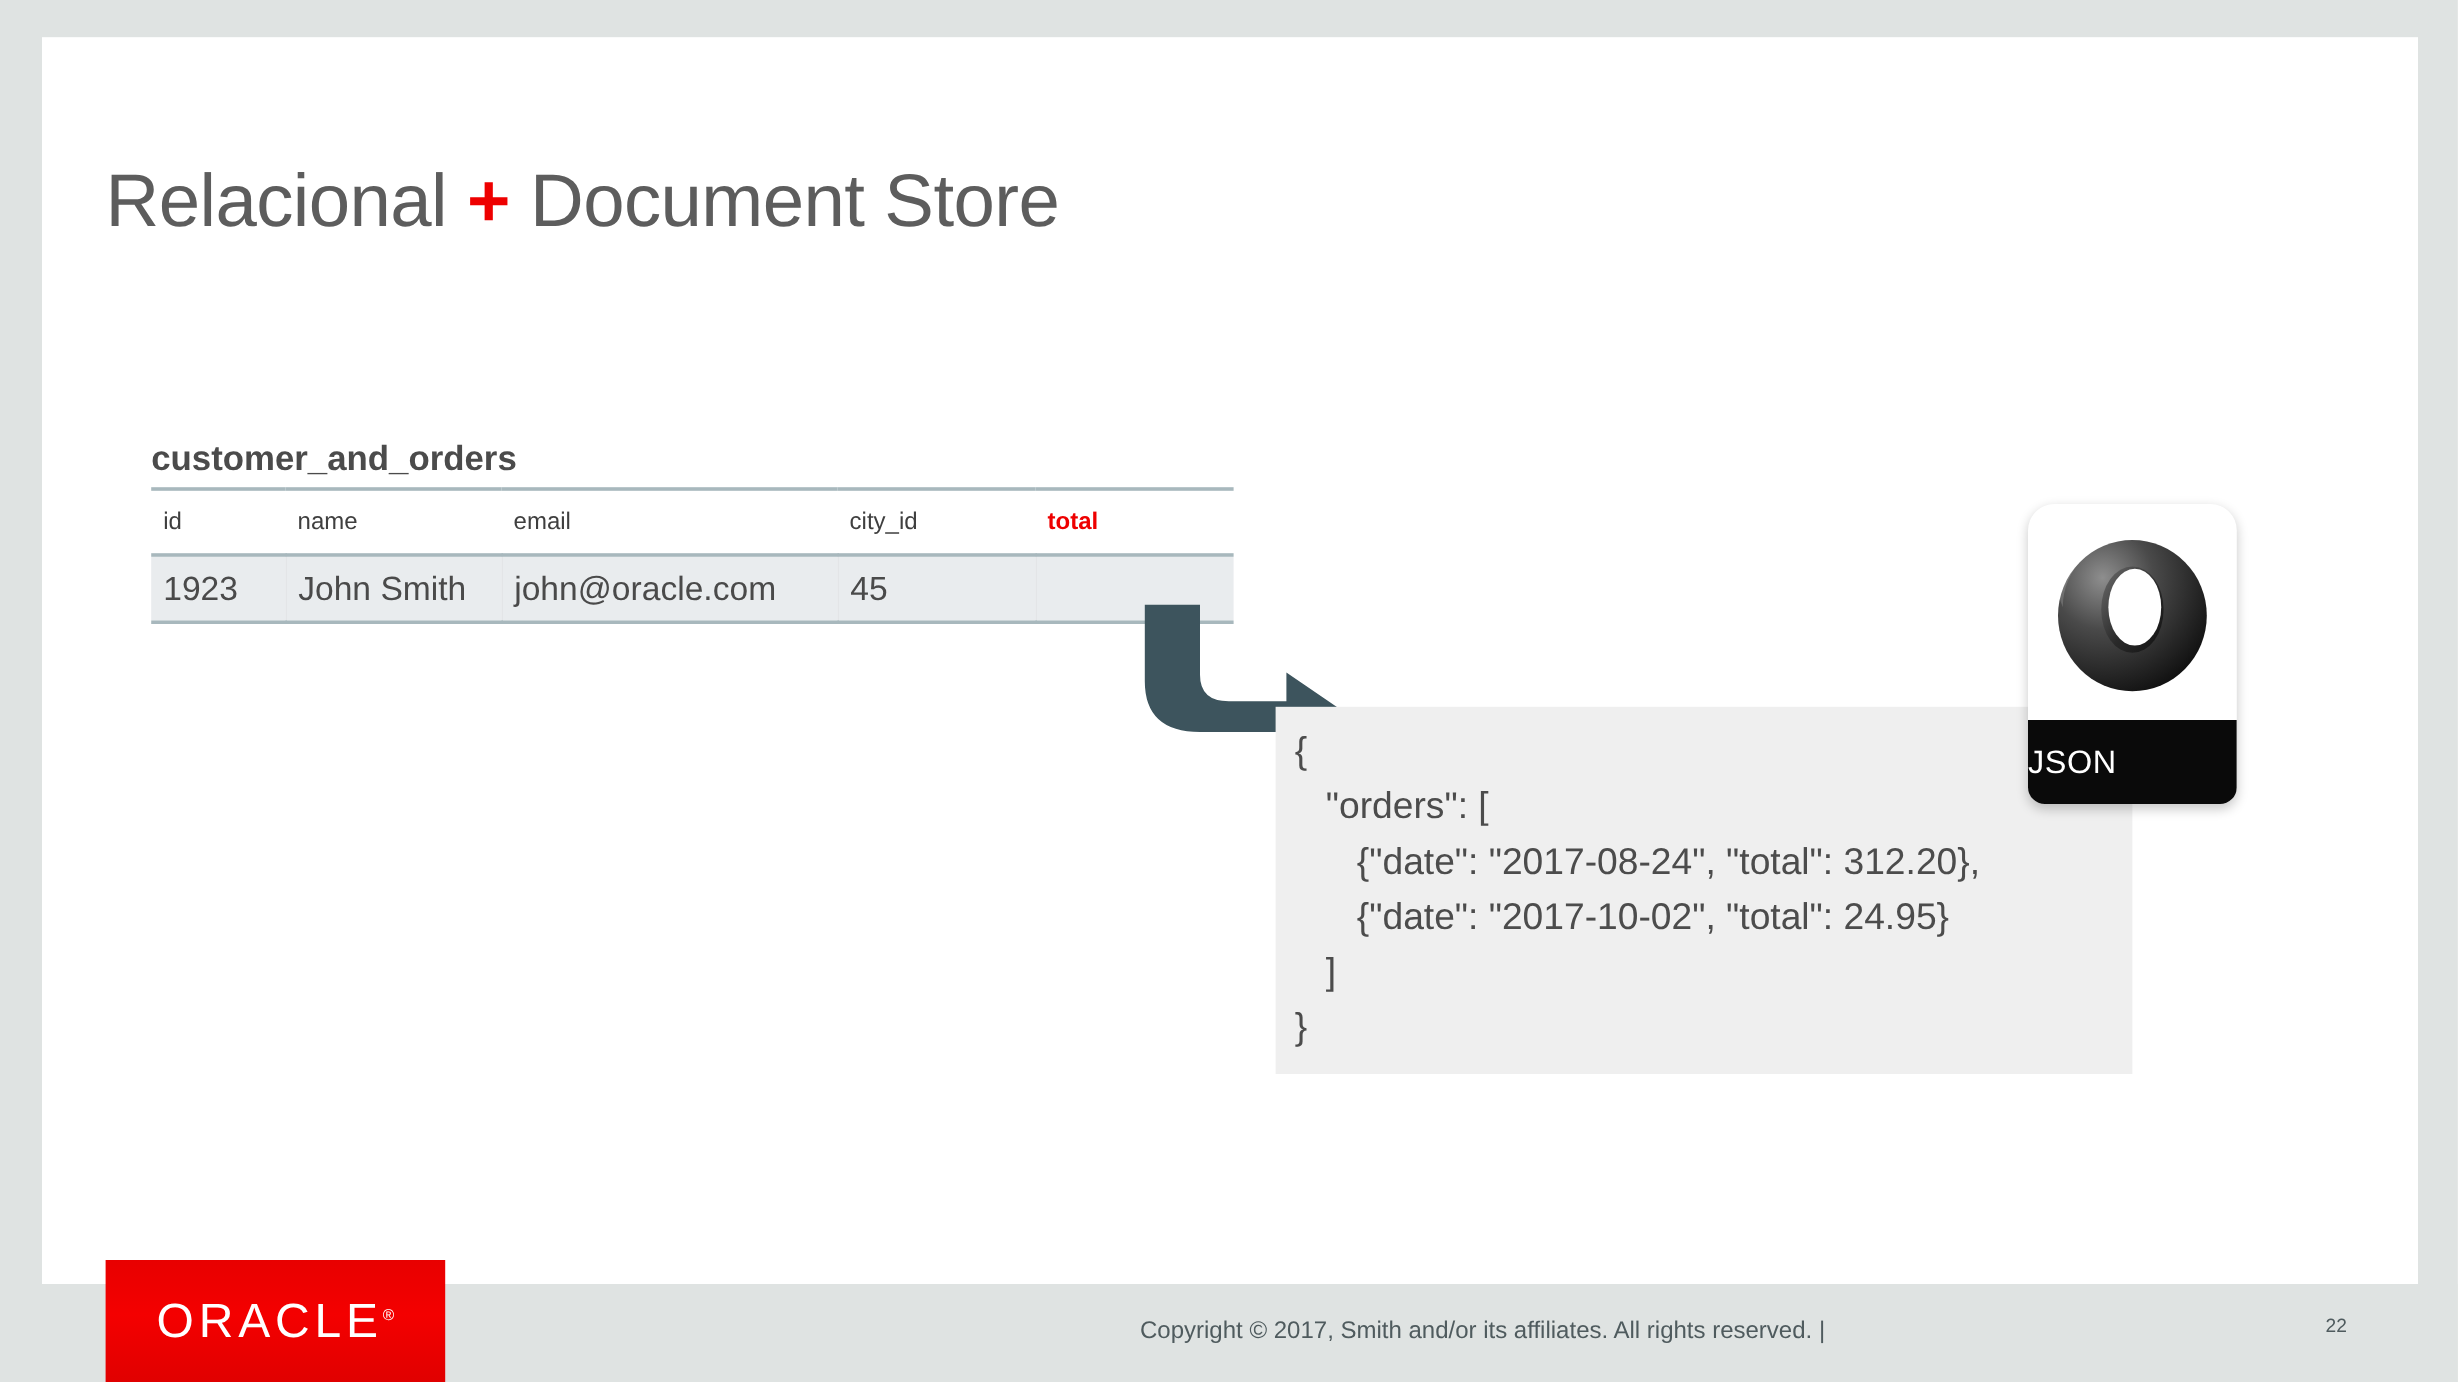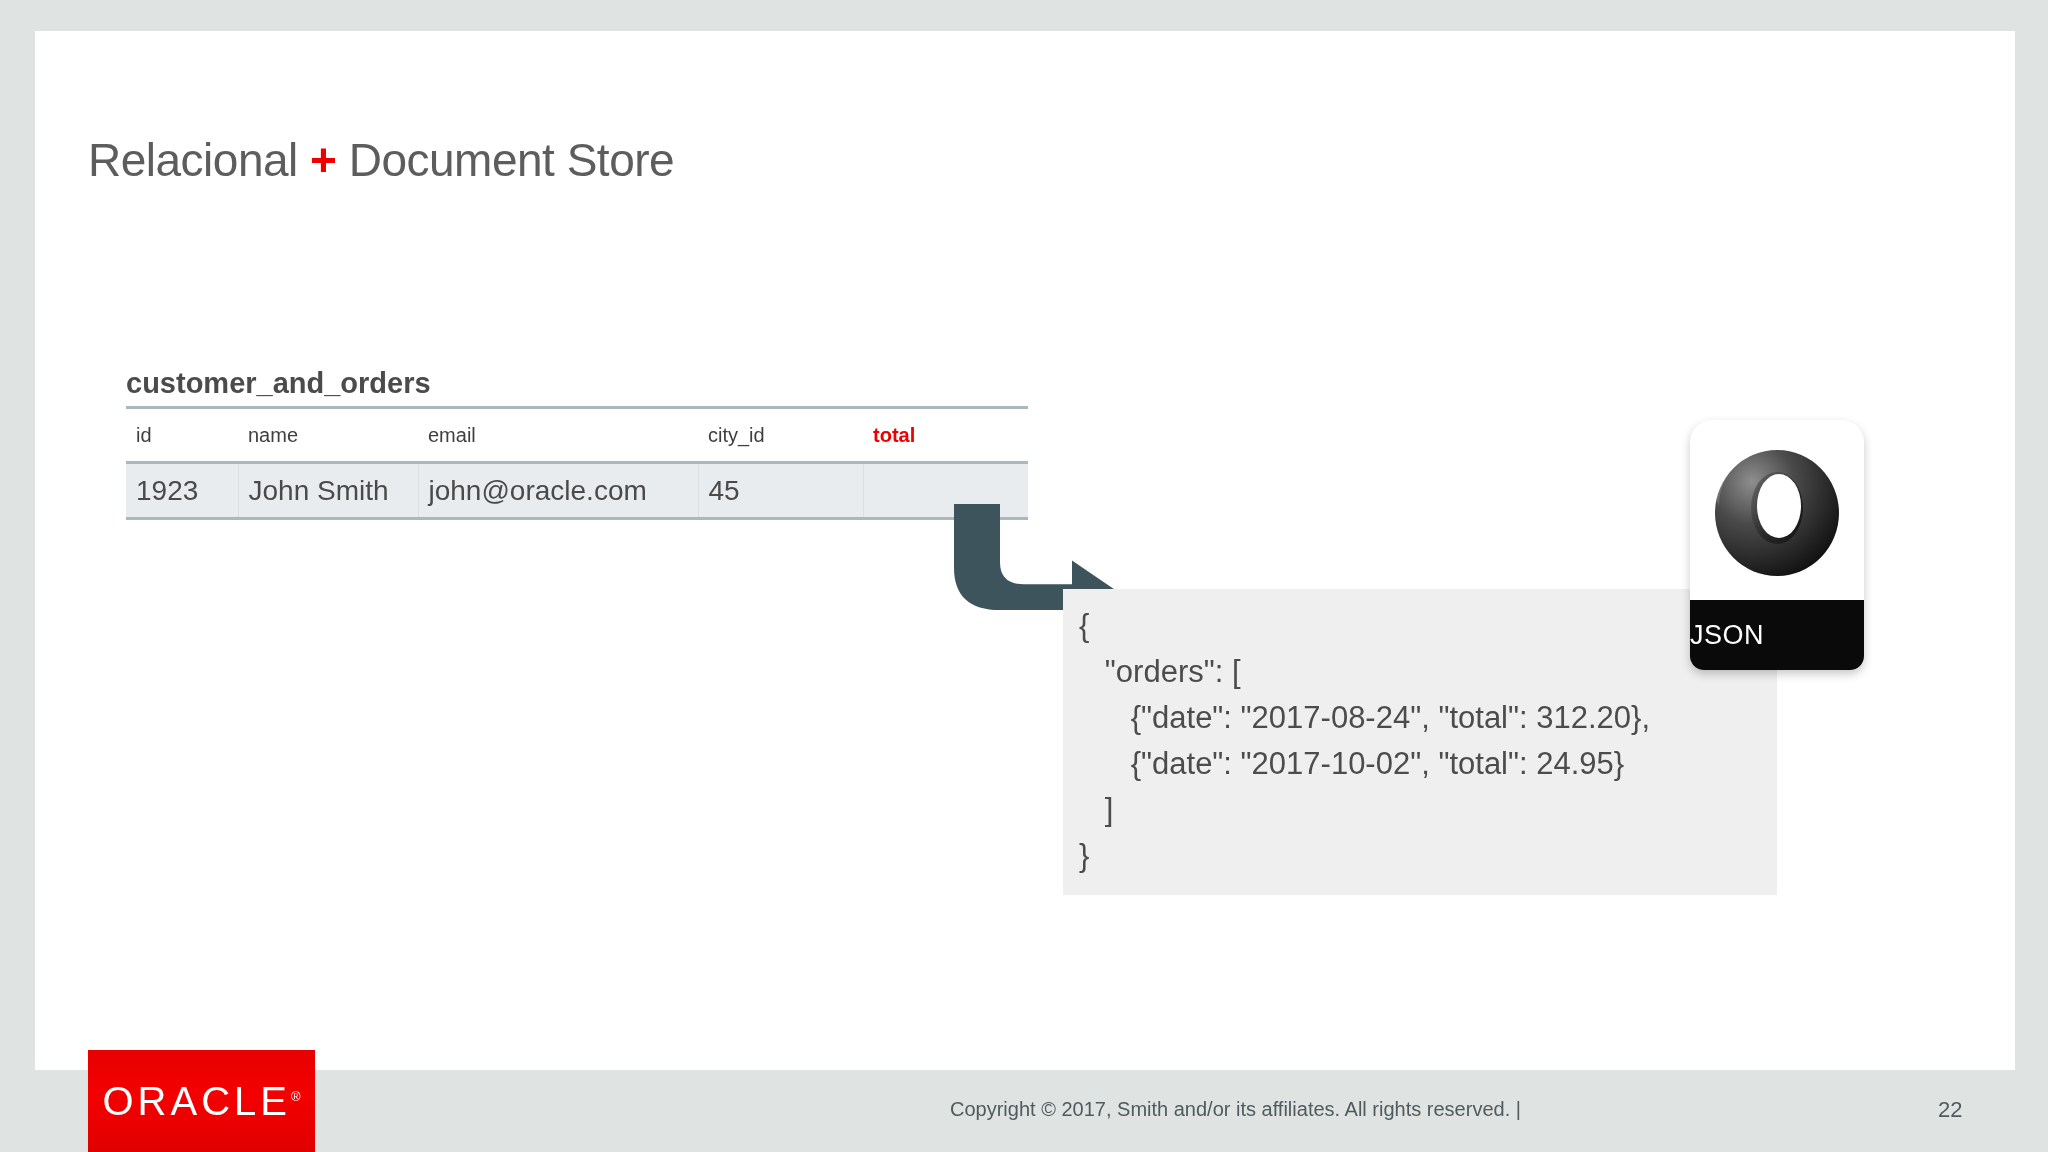--- a/index.html
+++ b/index.html
@@ -22,21 +22,21 @@
     width: 1980px;
     height: 1039px;
     background: #ffffff;
   }
 
   
   .title {
     position: absolute;
     left: 53px;
     top: 106px;
-    font-size: 46px;
+    font-size: 62px;
     font-weight: 400;
     color: #5d5d5d;
     letter-spacing: -0.5px;
     white-space: nowrap;
     line-height: 1;
   }
   .title .plus {
     color: #ee0000;
     font-weight: 700;
   }
@@ -179,21 +179,21 @@
     left: 0;
     top: 1070px;
     width: 2048px;
     height: 82px;
     background: #dfe3e2;
   }
   .oracle-logo {
     position: absolute;
     left: 88px;
     top: 1050px;
-    width: 227px;
+    width: 283px;
     height: 102px;
     background: linear-gradient(180deg, #e80000 0%, #f40000 45%, #e00000 100%);
     display: flex;
     align-items: center;
     justify-content: center;
   }
   .oracle-wordmark {
     color: #ffffff;
     font-size: 40px;
     letter-spacing: 4px;
@@ -211,21 +211,21 @@
     left: 950px;
     top: 1098px;
     font-size: 20px;
     color: #4f5b5e;
     white-space: nowrap;
   }
   .page-number {
     position: absolute;
     left: 1938px;
     top: 1097px;
-    font-size: 22px;
+    font-size: 16px;
     color: #4f5b5e;
   }
 </style>
 </head>
 <body>
 
 <div class="slide">
 
   <div class="title">
     <span>Relacional </span><span class="plus">+</span><span> Document Store</span>

